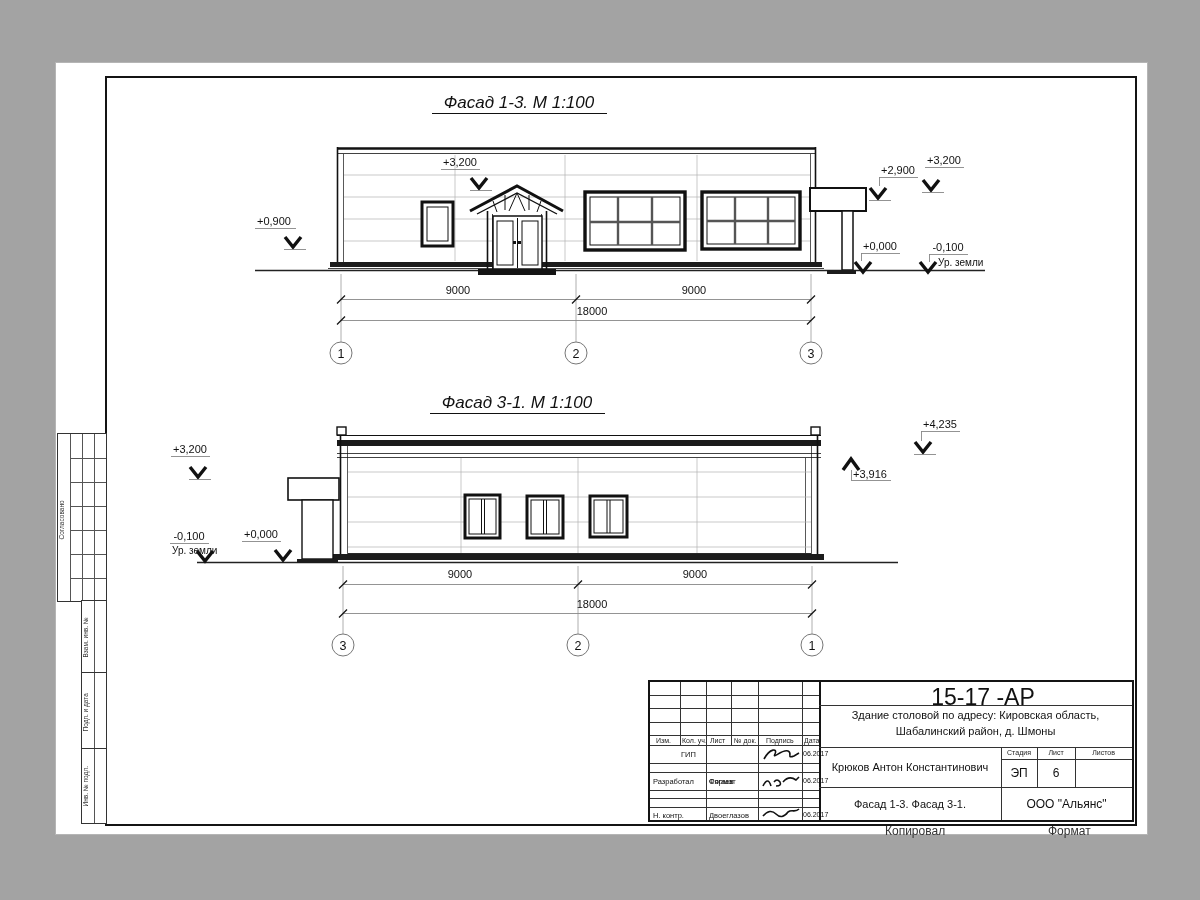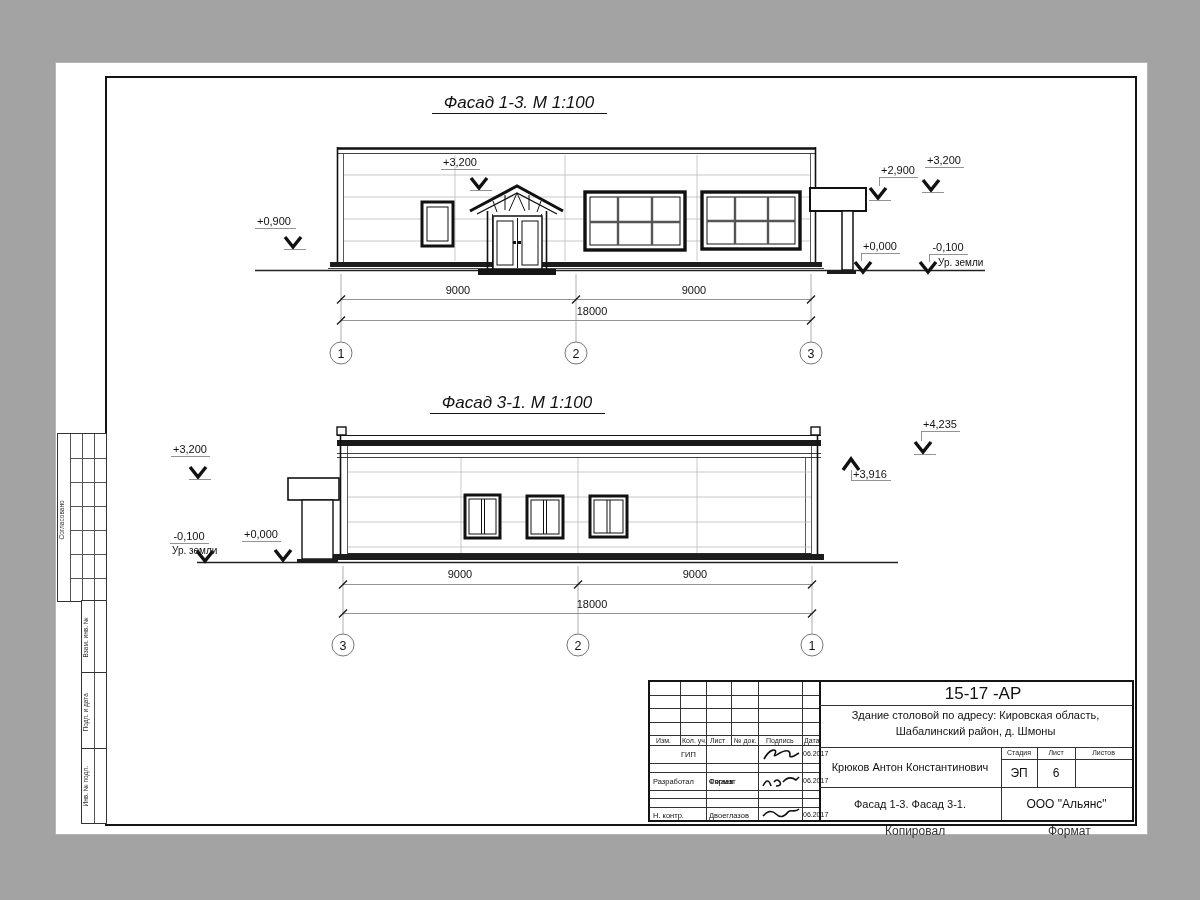--- a/index.html
+++ b/index.html
@@ -358,21 +358,21 @@
       <path d="M3 13 Q8 3 11 13 M14 9 Q17 5 20 9 Q22 13 16 13 M23 9 Q29 2 36 7 L39 4" fill="none" stroke="#111" stroke-width="1.6"></path>
     </svg>
 
     <div class="cell-text" style="left:3px;top:129px;">Н. контр.</div>
     <div class="cell-text" style="left:59px;top:129px;">Двоеглазов</div>
     <div class="cell-text" style="left:153px;top:129px;font-size:7px;">06.2017</div>
     <svg width="42" height="17" style="position:absolute;left:110px;top:122px;">
       <path d="M3 12 Q10 4 16 10 T28 8 C32 5 35 9 39 5" fill="none" stroke="#111" stroke-width="1.6"></path>
     </svg>
 
-    <div class="cell-text center" style="left:169px;top:2px;width:328px;font-size:17px;">15-17 -АР</div>
+    <div class="cell-text center" style="left:169px;top:2px;width:328px;font-size:23px;">15-17 -АР</div>
     <div class="cell-text center" style="left:169px;top:27px;width:313px;font-size:11px;">Здание столовой по адресу: Кировская область,</div>
     <div class="cell-text center" style="left:169px;top:43px;width:313px;font-size:11px;">Шабалинский район, д. Шмоны</div>
     <div class="cell-text center" style="left:169px;top:79px;width:182px;font-size:11px;">Крюков Антон Константинович</div>
     <div class="cell-text hdr center" style="left:351px;top:67px;width:36px;">Стадия</div>
     <div class="cell-text hdr center" style="left:387px;top:67px;width:38px;">Лист</div>
     <div class="cell-text hdr center" style="left:425px;top:67px;width:57px;">Листов</div>
     <div class="cell-text center" style="left:351px;top:84px;width:36px;font-size:12px;">ЭП</div>
     <div class="cell-text center" style="left:387px;top:84px;width:38px;font-size:12px;">6</div>
     <div class="cell-text center" style="left:169px;top:116px;width:182px;font-size:11px;">Фасад 1-3. Фасад 3-1.</div>
     <div class="cell-text center" style="left:351px;top:115px;width:131px;font-size:12px;">ООО "Альянс"</div>

